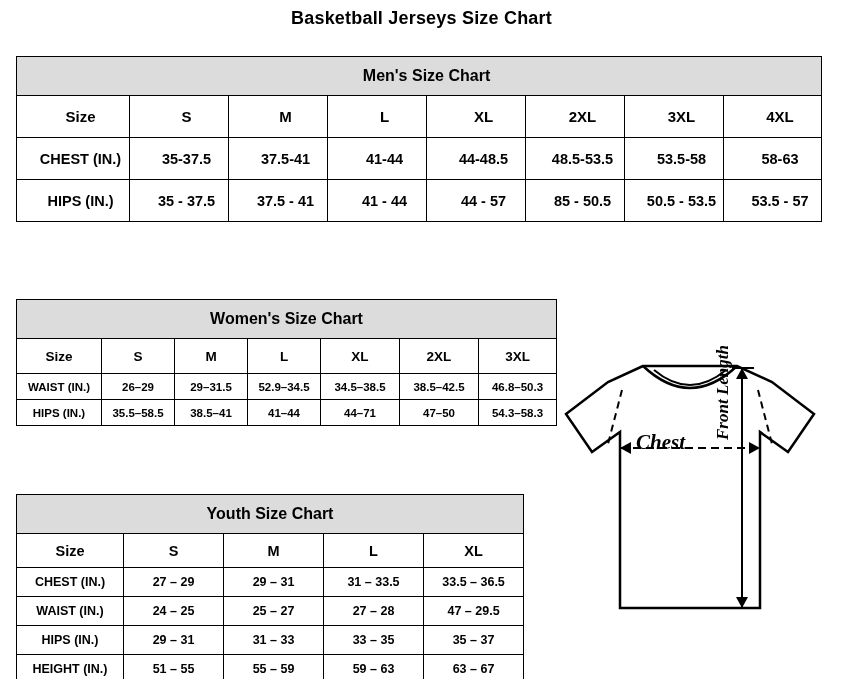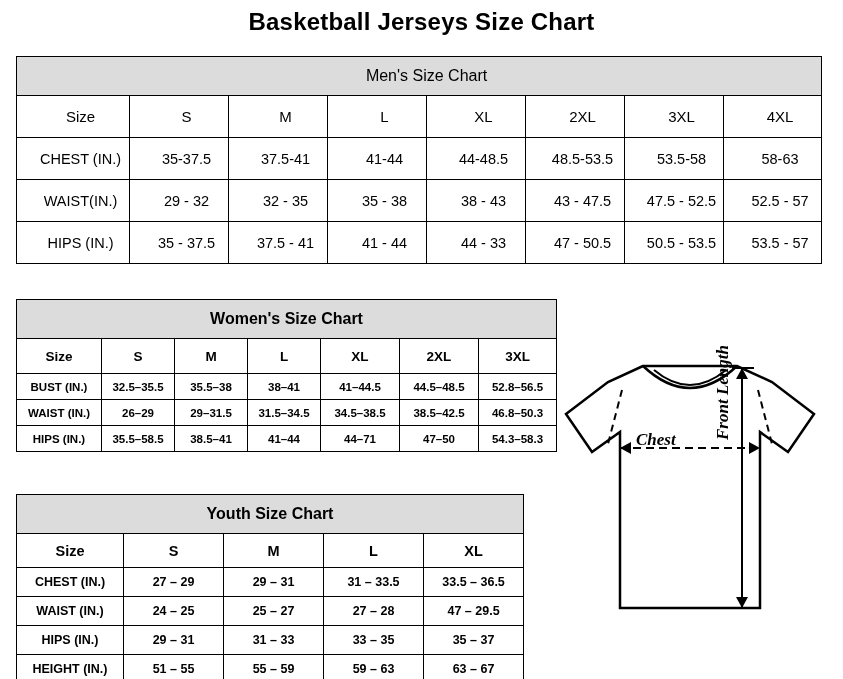--- a/index.html
+++ b/index.html
@@ -10,21 +10,21 @@
   body {
     width: 843px;
     height: 679px;
     position: relative;
     font-family: "Liberation Sans", sans-serif;
     color: #000000;
     overflow: hidden;
   }
   #page-title {
     text-align: center;
-    font-size: 24px;
+    font-size: 18px;
     font-weight: bold;
     margin-top: 8px;
     letter-spacing: 0.2px;
   }
 
   table {
     border-collapse: collapse;
     table-layout: fixed;
   }
   table td, table th {
@@ -54,21 +54,21 @@
   #mens-table {
     width: 805px;
   }
   #mens-table .caption-cell {
     font-size: 16px;
     height: 36px;
   }
   #mens-table td {
     height: 39px;
     font-size: 14.5px;
-    font-weight: normal;
+    font-weight: bold;
     padding-left: 16px;
   }
   #mens-table .hdr-cell {
     font-size: 15px;
   }
 
   
   #womens-table-wrap {
     position: absolute;
     left: 16px;
@@ -124,21 +124,21 @@
     width: 290px;
     height: 320px;
   }
   #jersey-diagram svg {
     display: block;
   }
   .lbl-chest {
     position: absolute;
     left: 636px;
     top: 430px;
-    font-size: 17px;
+    font-size: 21px;
     font-weight: bold;
     font-style: italic;
     font-family: "Liberation Serif", serif;
   }
   .lbl-front-length {
     position: absolute;
     left: 713px;
     top: 440px;
     font-size: 17px;
     font-weight: bold;
@@ -184,36 +184,26 @@
         <td class="rowlabel">CHEST (IN.)</td>
         <td>35-37.5</td>
         <td>37.5-41</td>
         <td>41-44</td>
         <td>44-48.5</td>
         <td>48.5-53.5</td>
         <td>53.5-58</td>
         <td>58-63</td>
       </tr>
       <tr>
-        <td class="rowlabel">WAIST(IN.)</td>
-        <td>29 - 32</td>
-        <td>32 - 35</td>
-        <td>35 - 38</td>
-        <td>38 - 43</td>
-        <td>43 - 47.5</td>
-        <td>47.5 - 52.5</td>
-        <td>52.5 - 57</td>
-      </tr>
-      <tr>
         <td class="rowlabel">HIPS (IN.)</td>
         <td>35 - 37.5</td>
         <td>37.5 - 41</td>
         <td>41 - 44</td>
-        <td>44 - 33</td>
-        <td>47 - 50.5</td>
+        <td>44 - 57</td>
+        <td>85 - 50.5</td>
         <td>50.5 - 53.5</td>
         <td>53.5 - 57</td>
       </tr>
     </tbody>
   </table>
 </div>
 
 <div id="womens-table-wrap">
   <table id="womens-table">
     <colgroup>
@@ -232,33 +222,24 @@
       <tr>
         <td class="hdr-cell">Size</td>
         <td class="hdr-cell">S</td>
         <td class="hdr-cell">M</td>
         <td class="hdr-cell">L</td>
         <td class="hdr-cell">XL</td>
         <td class="hdr-cell">2XL</td>
         <td class="hdr-cell">3XL</td>
       </tr>
       <tr>
-        <td class="rowlabel">BUST  (IN.)</td>
-        <td>32.5–35.5</td>
-        <td>35.5–38</td>
-        <td>38–41</td>
-        <td>41–44.5</td>
-        <td>44.5–48.5</td>
-        <td>52.8–56.5</td>
-      </tr>
-      <tr>
         <td class="rowlabel">WAIST  (IN.)</td>
         <td>26–29</td>
         <td>29–31.5</td>
-        <td>31.5–34.5</td>
+        <td>52.9–34.5</td>
         <td>34.5–38.5</td>
         <td>38.5–42.5</td>
         <td>46.8–50.3</td>
       </tr>
       <tr>
         <td class="rowlabel">HIPS  (IN.)</td>
         <td>35.5–58.5</td>
         <td>38.5–41</td>
         <td>41–44</td>
         <td>44–71</td>

